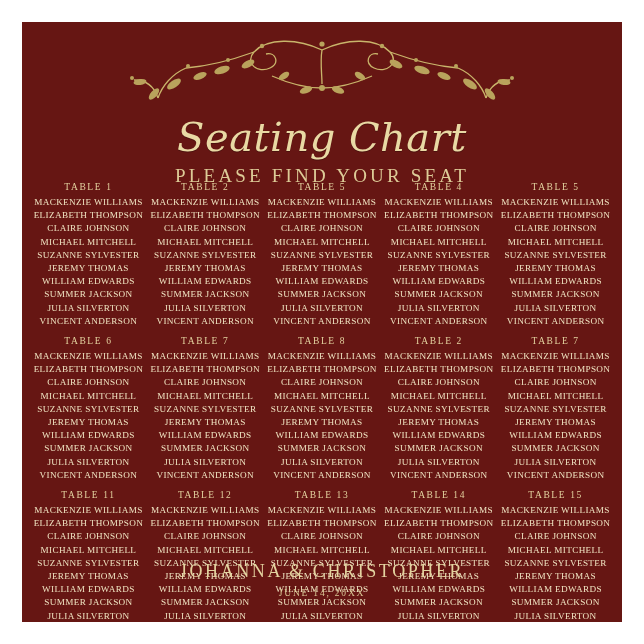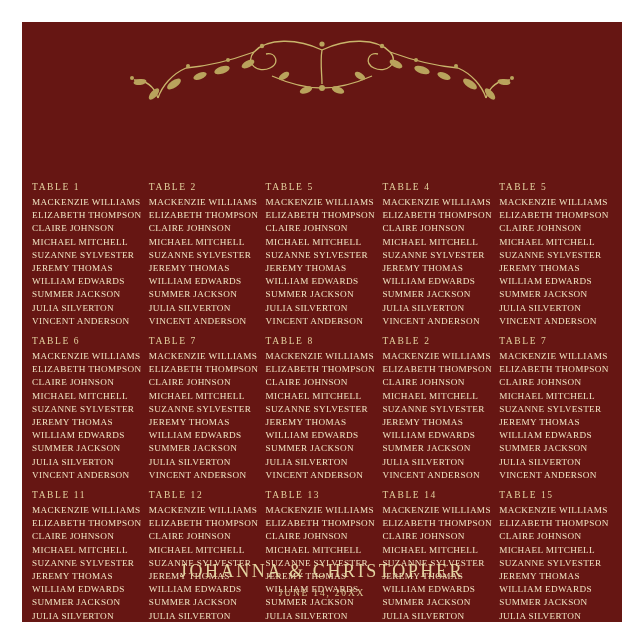--- a/index.html
+++ b/index.html
@@ -66,21 +66,21 @@
     display: flex;
     flex-direction: column;
   }
   .grid-row {
     display: flex;
     width: 100%;
     margin-bottom: 8px;
   }
   .table-block {
     flex: 1 1 20%;
-    text-align: left;
+    text-align: center;
     padding: 0 2px;
   }
   .table-title {
     font-family: "Liberation Serif", serif;
     font-size: 9.5px;
     letter-spacing: 1.6px;
     color: #e4d3a0;
     margin-bottom: 4px;
   }
   .guest {
@@ -155,20 +155,24 @@
         <circle cx="360" cy="14" r="2.2"></circle>
         <circle cx="206" cy="28" r="2"></circle>
         <circle cx="394" cy="28" r="2"></circle>
         <circle cx="166" cy="34" r="2"></circle>
         <circle cx="434" cy="34" r="2"></circle>
         <circle cx="110" cy="46" r="2"></circle>
         <circle cx="490" cy="46" r="2"></circle>
       </g>
     </svg>
 
+    <div class="title-wrap">
+      <div class="title">Seating Chart</div>
+      <div class="subtitle">PLEASE FIND YOUR SEAT</div>
+    </div>
 
     <div class="grid">
         <div class="grid-row">
           <div class="table-block">
             <div class="table-title">TABLE 1</div>
             <div class="guest">MACKENZIE WILLIAMS</div>
             <div class="guest">ELIZABETH THOMPSON</div>
             <div class="guest">CLAIRE JOHNSON</div>
             <div class="guest">MICHAEL MITCHELL</div>
             <div class="guest">SUZANNE SYLVESTER</div>

